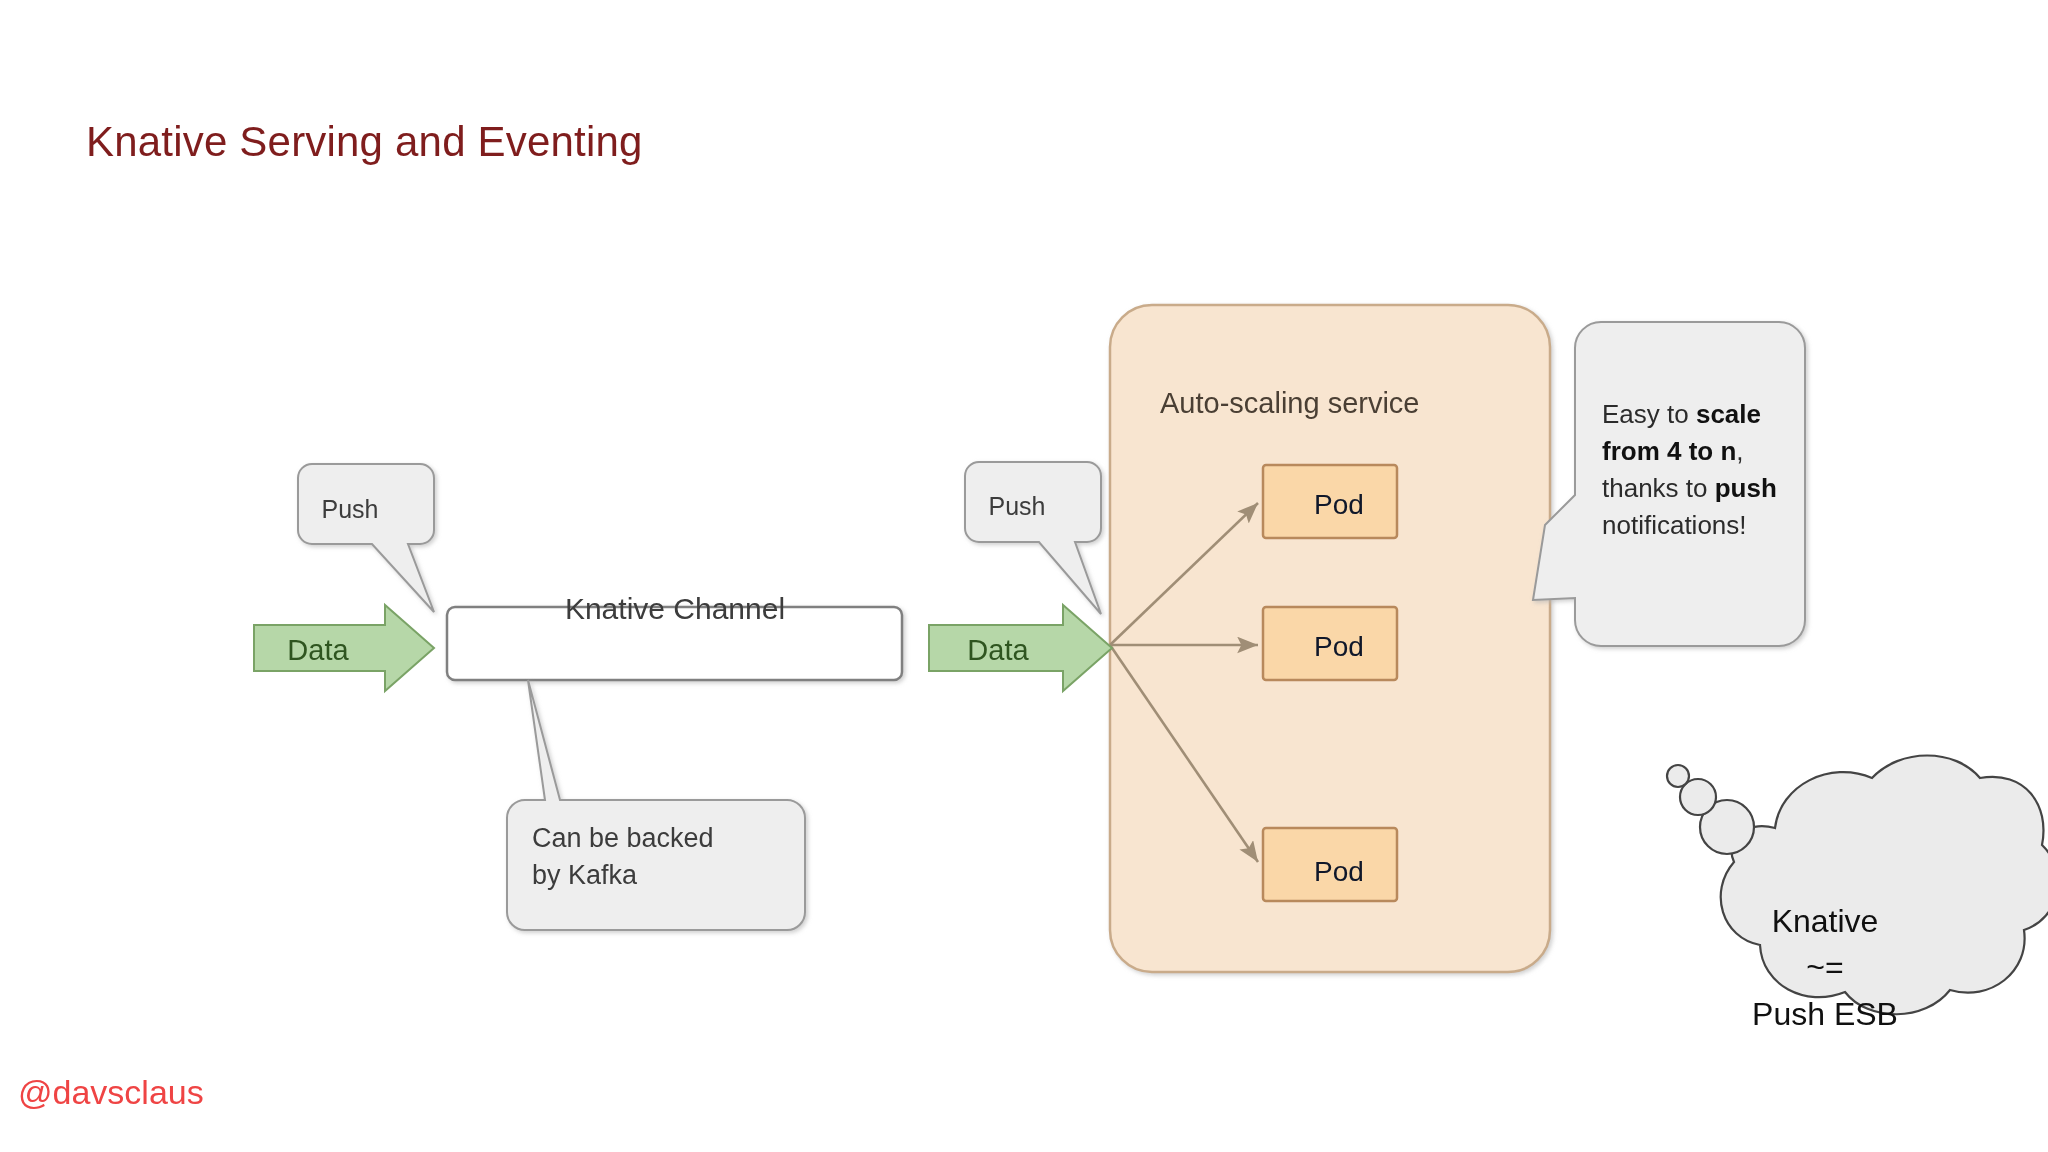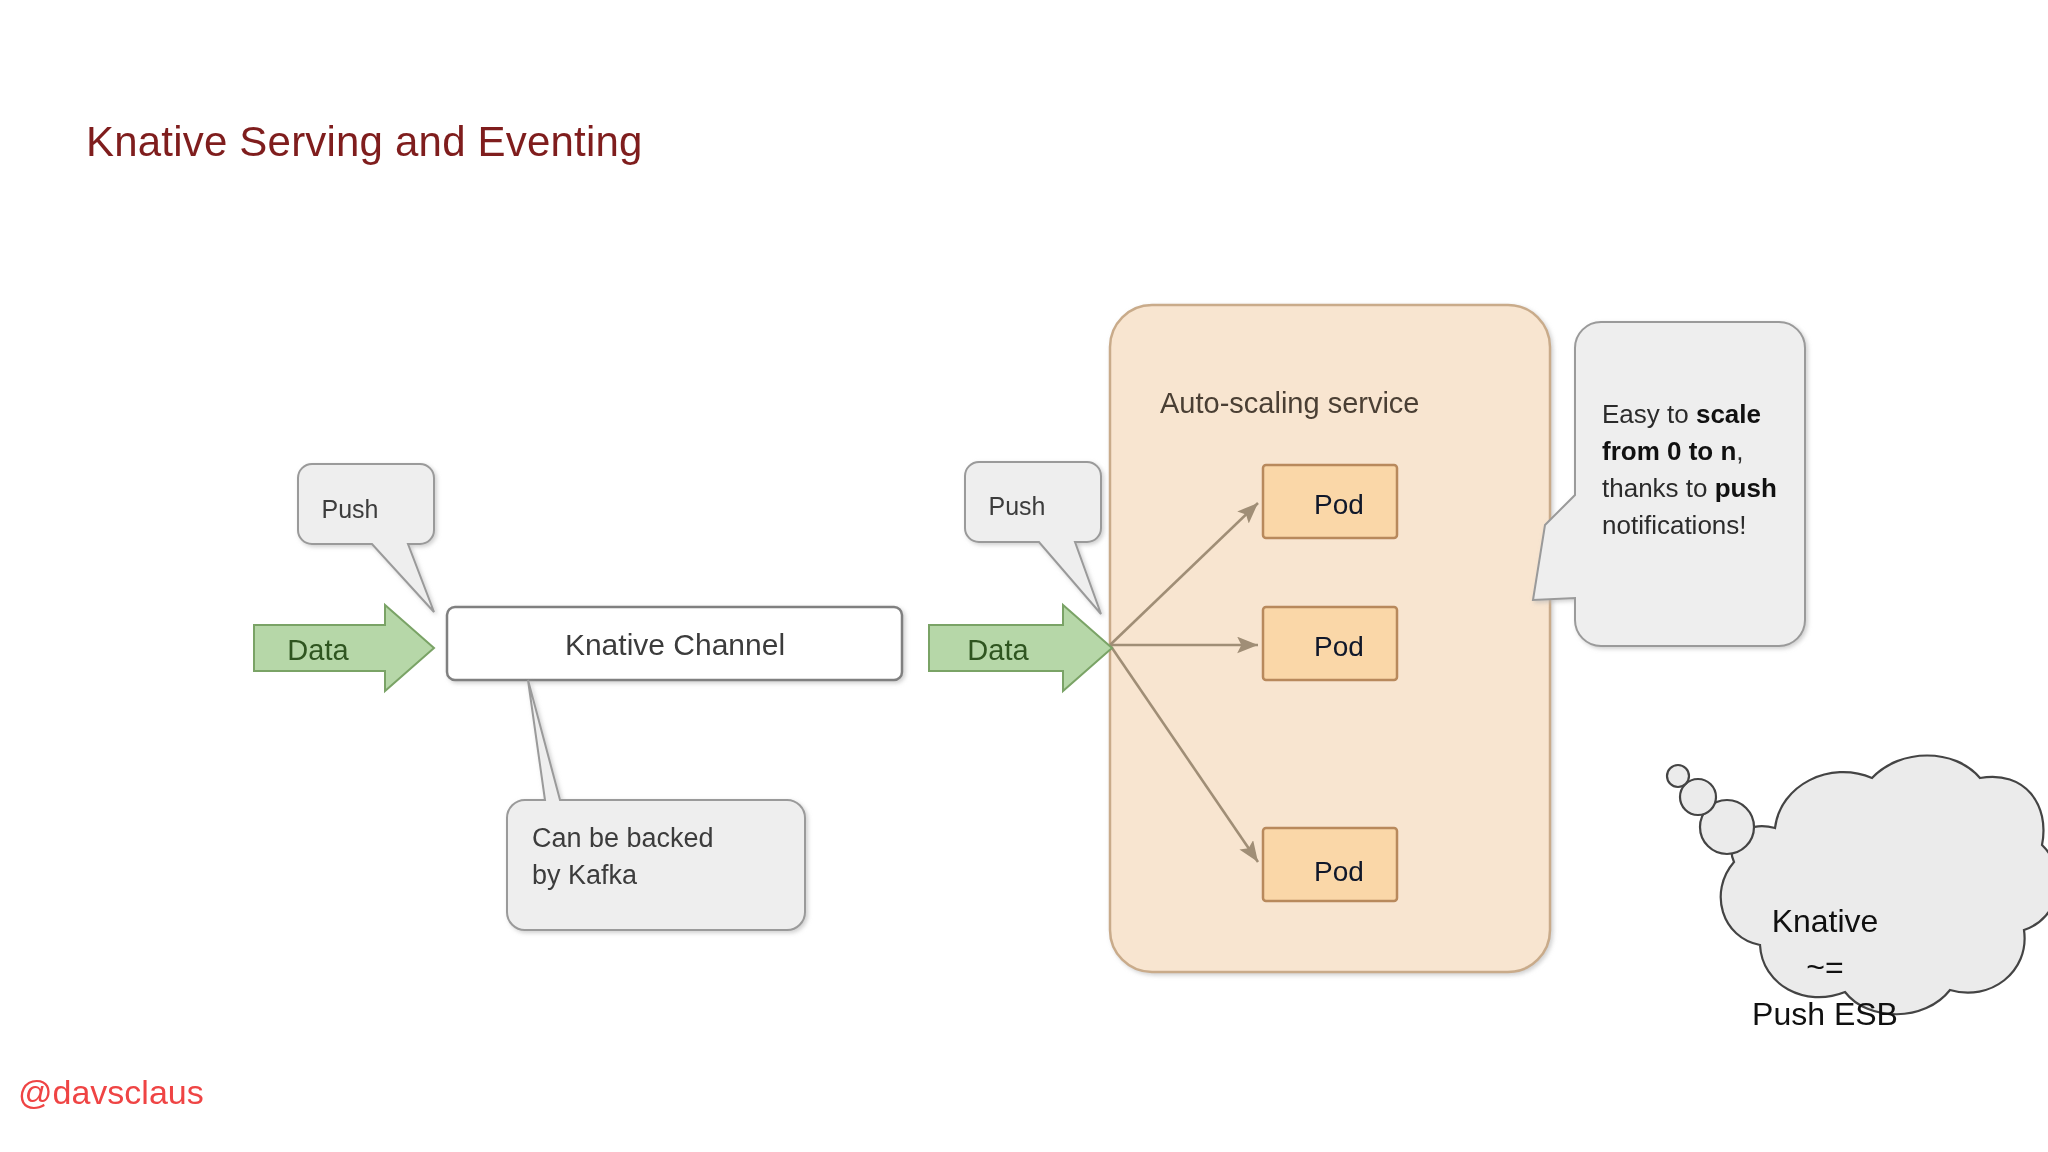--- a/index.html
+++ b/index.html
@@ -86,21 +86,21 @@
     font-size: 29px;
     color: #2f5520;
     text-align: center;
     font-weight: 400;
   }
   #data-label-1 { left: 258px; top: 634px; width: 120px; }
   #data-label-2 { left: 938px; top: 634px; width: 120px; }
 
   #channel-label {
     left: 545px;
-    top: 628px;
+    top: 592px;
     width: 260px;
     text-align: center;
     font-size: 30px;
     color: #3c3c3c;
   }
 
   #kafka-text {
     left: 532px;
     top: 820px;
     font-size: 27px;
@@ -248,21 +248,21 @@
 <div class="dlabel data-label" id="data-label-2">Data</div>
 
 <div class="dlabel" id="channel-label">Knative Channel</div>
 
 <div class="dlabel" id="kafka-text">
   <span>Can be backed</span><br>
   <span>by Kafka</span>
 </div>
 
 <div class="dlabel" id="scale-text">
-  <span>Easy to </span><b>scale from 0 to n</b><span>, thanks to </span><b>push</b><span> notifications!</span>
+  <span>Easy to </span><b>scale from 4 to n</b><span>, thanks to </span><b>push</b><span> notifications!</span>
 </div>
 
 <div class="dlabel" id="cloud-text">
   <span>Knative</span><br>
   <span>~=</span><br>
   <span>Push ESB</span>
 </div>
 
 <div id="footer-handle">@davsclaus</div>
 

